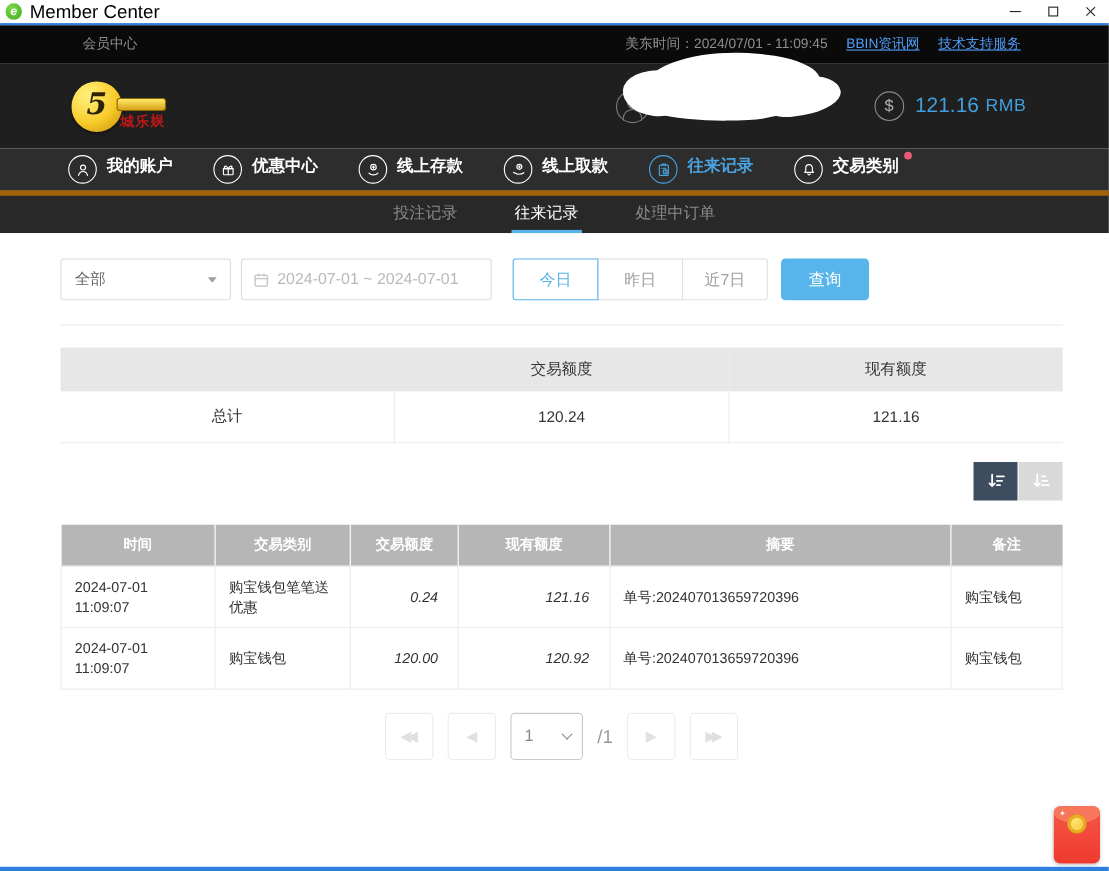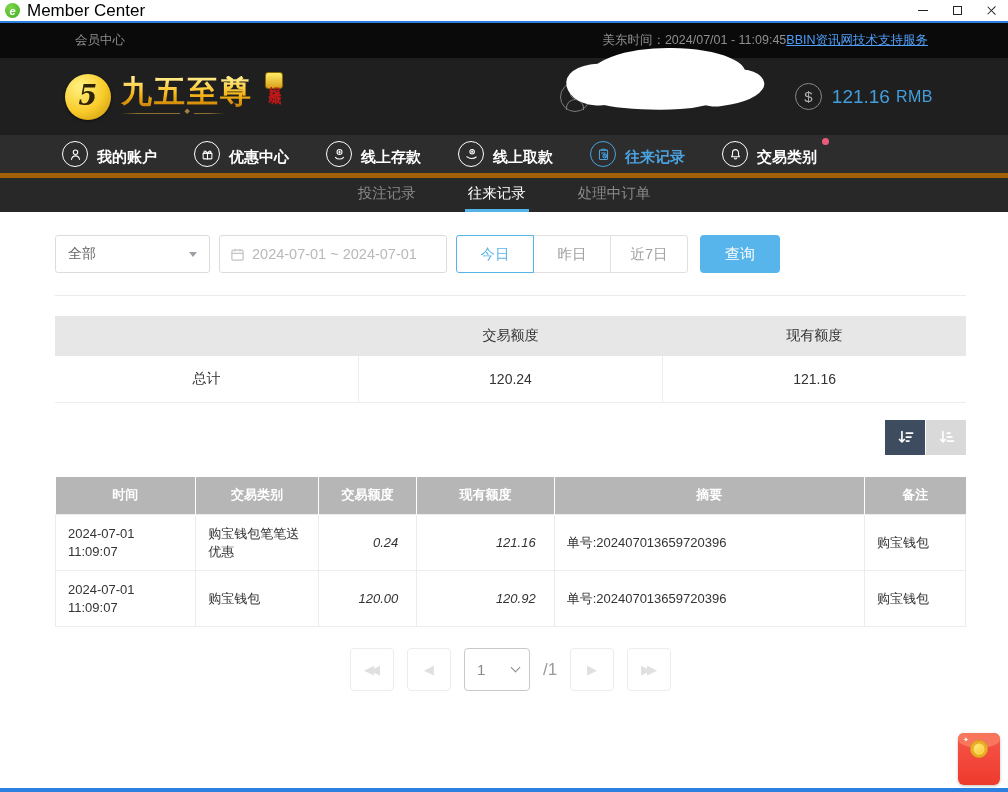--- a/index.html
+++ b/index.html
@@ -20,21 +20,21 @@
   .glyph-min { width:10px; height:0; border-bottom:1.4px solid #222; display:block; }
   .glyph-max { width:9px; height:9px; border:1.4px solid #222; display:block; }
   .glyph-close { position:relative; width:11px; height:11px; display:block; }
   .glyph-close::before,.glyph-close::after { content:""; position:absolute; left:5px; top:0; width:1.4px; height:11px; background:#222; }
   .glyph-close::before { transform:rotate(45deg);} .glyph-close::after { transform:rotate(-45deg);}
   .accent-line { height:2px; background:#2d7fe0; }
 
   
   .infobar { height:35px; background:#0a0a0a; display:flex; align-items:center; padding:0 80px 0 75px; }
   .infobar .section { color:#8f8f8f; font-size:12.5px; }
-  .infobar .right { margin-left:auto; display:flex; align-items:flex-end; }
+  .infobar .right { margin-left:auto; display:flex; align-items:flex-end; gap:17px; }
   .infobar .time { color:#8f8f8f; font-size:12.5px; }
   .infobar a { color:#4f9ef8; font-size:12.5px; text-decoration:underline; cursor:pointer; }
 
   
   .headerbar { height:77px; background:#1f1f1f; display:flex; align-items:center; padding:0 75px 0 65px; position:relative; }
   .logo { display:flex; align-items:center; cursor:pointer; }
   .logo-mark { width:46px; height:46px; border-radius:50%;
     background:radial-gradient(circle at 32% 28%,#ffec74 8%,#f8cb2a 55%,#c68e08 100%);
     display:flex; align-items:center; justify-content:center; margin-right:10px;
     box-shadow:0 1px 3px rgba(0,0,0,.6); }
@@ -59,21 +59,21 @@
   .redaction::before { content:""; position:absolute; left:-12px; top:12px; width:60px; height:42px; background:#fff; border-radius:60% 40% 50% 50%/50% 60% 40% 50%; transform:rotate(8deg);}
   .redaction::after { content:""; position:absolute; right:-18px; bottom:2px; width:70px; height:34px; background:#fff; border-radius:50% 50% 60% 40%/40% 60% 55% 45%; transform:rotate(-6deg);}
   .balance { display:flex; align-items:center; margin-left:205px; }
   .dollar-ico { width:27px; height:27px; border:1.6px solid #8a8a8a; border-radius:50%; color:#b0b0b0;
     font-size:15px; display:flex; align-items:center; justify-content:center; margin-right:10px; }
   .balance-amt { color:#429fdd; font-size:19px; }
   .balance-cur { color:#429fdd; font-size:16px; margin-left:6px; letter-spacing:.5px; }
 
   
   .mainnav { height:38px; background:#2d2d2d; display:flex; align-items:center; padding-left:62px; gap:37px; }
-  .nav-item { display:flex; align-items:flex-end; gap:9px; color:#fff; cursor:pointer; position:relative; }
+  .nav-item { display:flex; align-items:flex-start; gap:9px; color:#fff; cursor:pointer; position:relative; }
   .nav-item.active { color:#4aa3e0; }
   .nav-ico { width:26px; height:26px; border:1.4px solid currentColor; border-radius:50%;
     display:flex; align-items:center; justify-content:center; flex:none; }
   .nav-ico svg { stroke:currentColor; fill:none; stroke-width:1.7; stroke-linecap:round; stroke-linejoin:round; }
   .nav-label { font-size:15px; font-weight:bold; }
   .notice-dot { position:absolute; right:-12px; top:-3px; width:7px; height:7px; border-radius:50%; background:#e85c7a; }
 
   
   .subnav { height:39px; background:#282828; border-top:5px solid #a16207; display:flex; justify-content:center; gap:46px; }
   .subnav-item { font-size:14.5px; color:#8a8a8a; display:flex; align-items:center; height:100%; cursor:pointer;
@@ -84,21 +84,21 @@
   .content { background:#fff; padding:23px 42px 0 55px; height:576px; position:relative; }
   .filter-row { display:flex; align-items:center; }
   .select-box { width:155px; height:38px; border:1px solid #dcdcdc; border-radius:3px; display:flex; align-items:center;
     padding:0 12px; color:#666; font-size:14px; cursor:pointer; }
   .caret-down { margin-left:auto; width:0; height:0; border-left:4.5px solid transparent; border-right:4.5px solid transparent; border-top:5.5px solid #9aa0a6; }
   .date-box { width:228px; height:38px; border:1px solid #dcdcdc; border-radius:3px; display:flex; align-items:center;
     padding:0 10px; margin-left:9px; color:#b9b9b9; font-size:14.5px; cursor:pointer; gap:7px; }
   .quick-group { display:flex; margin-left:9px; }
   .quick-btn { width:78px; height:38px; background:#fff; border:1px solid #e0e0e0; color:#a0a0a0; font-size:14.5px;
     display:flex; align-items:center; justify-content:center; cursor:pointer; margin-left:-1px; }
-  .quick-btn:first-child { margin-left:0; border-radius:3px 0 0 3px; }
+  .quick-btn:first-child { margin-left:10px; border-radius:3px 0 0 3px; }
   .quick-btn:last-child { border-radius:0 3px 3px 0; }
   .quick-btn.active { border:1px solid #54b4ea; color:#54b4ea; position:relative; z-index:2; }
   .search-btn { width:80px; height:38px; margin-left:12px; background:#58b5ec; border:none; border-radius:4px;
     color:#fff; font-size:15px; cursor:pointer; font-family:inherit; }
   .divider { border-top:1px solid #ebebeb; margin-top:22px; }
 
   
   .summary { width:100%; margin-top:20px; border-collapse:collapse; }
   .summary th { background:#e7e7e7; height:40px; font-size:14px; color:#333; font-weight:normal; text-align:center; }
   .summary td { height:46px; font-size:14px; color:#333; text-align:center; background:#fff;
@@ -172,21 +172,20 @@
       <a>技术支持服务</a>
     </div>
   </div>
 
   <div class="headerbar">
     <div class="logo">
       <div class="logo-mark">
           <span>5</span>
         </div>
       <div class="logo-textwrap">
-        <div class="logo-text">九五至尊</div>
         <div class="logo-flourish"></div>
         <div class="logo-badge">娱乐城</div>
       </div>
     </div>
     <div class="user-area">
       <span class="avatar-ico"></span>
       <span class="redaction"></span>
       <div class="balance">
         <span class="dollar-ico">$</span>
         <span class="balance-amt">121.16</span>

